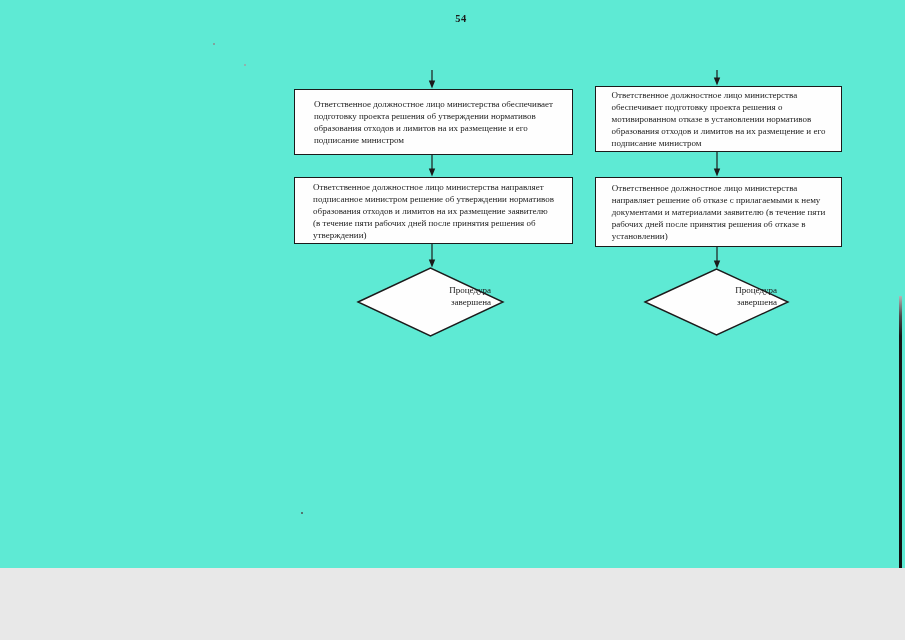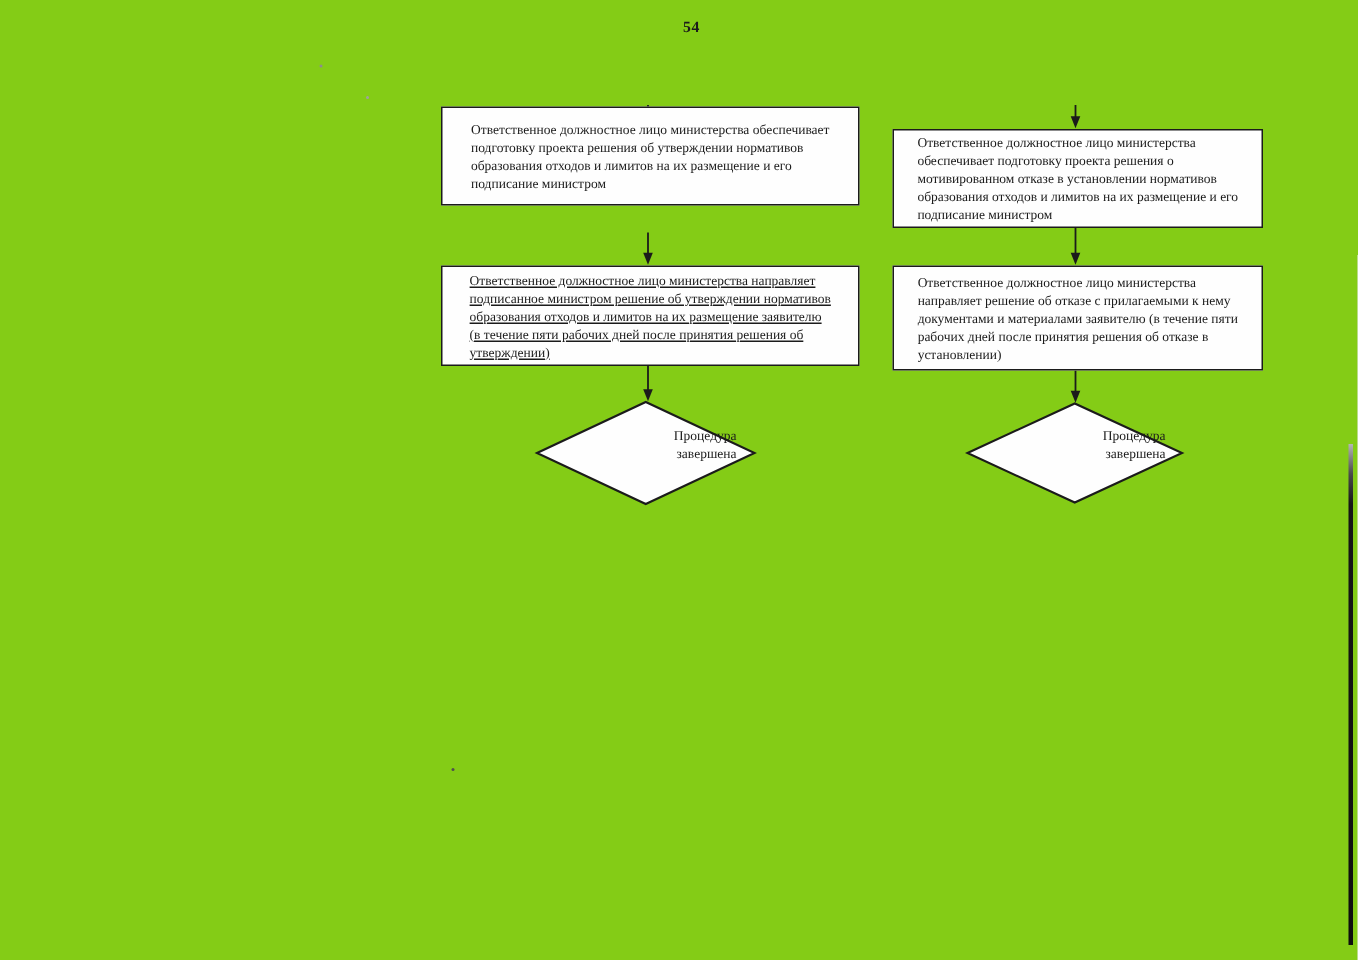--- a/index.html
+++ b/index.html
@@ -3,22 +3,22 @@
 <meta charset="utf-8">
 <style>
   html, body {
     margin: 0;
     padding: 0;
     background: #e8e8e8;
   }
   .page {
     position: relative;
     width: 905px;
-    height: 640px;
-    background: #84cc16;
+    height: 568px;
+    background: #5eead4;
     overflow: hidden;
     font-family: "Liberation Serif", "DejaVu Serif", serif;
     color: #1b1b1b;
   }
   .page-number {
     position: absolute;
     left: 441px;
     top: 13px;
     width: 40px;
     text-align: center;
@@ -39,23 +39,23 @@
     border: 1.4px solid #1b1b1b;
     background: #fefefe;
     display: flex;
     align-items: center;
     justify-content: center;
     white-space: pre-line;
     font-size: 9px;
     line-height: 12px;
     padding: 2px 4px;
   }
-  .box-l1 { left: 294px; top: 71px;  width: 279px; height: 66px; }
+  .box-l1 { left: 294px; top: 89px;  width: 279px; height: 66px; }
   .box-r1 { left: 595px; top: 86px;  width: 247px; height: 66px; }
-  .box-l2 { left: 294px; top: 177px; width: 279px; height: 67px; text-decoration: underline; }
+  .box-l2 { left: 294px; top: 177px; width: 279px; height: 67px; }
   .box-r2 { left: 595px; top: 177px; width: 247px; height: 70px; }
   .terminator-label {
     position: absolute;
     width: 121px;
     text-align: right;
     white-space: pre-line;
     font-size: 9px;
     line-height: 12px;
   }
   .term-left  { left: 370px; top: 284px; }

